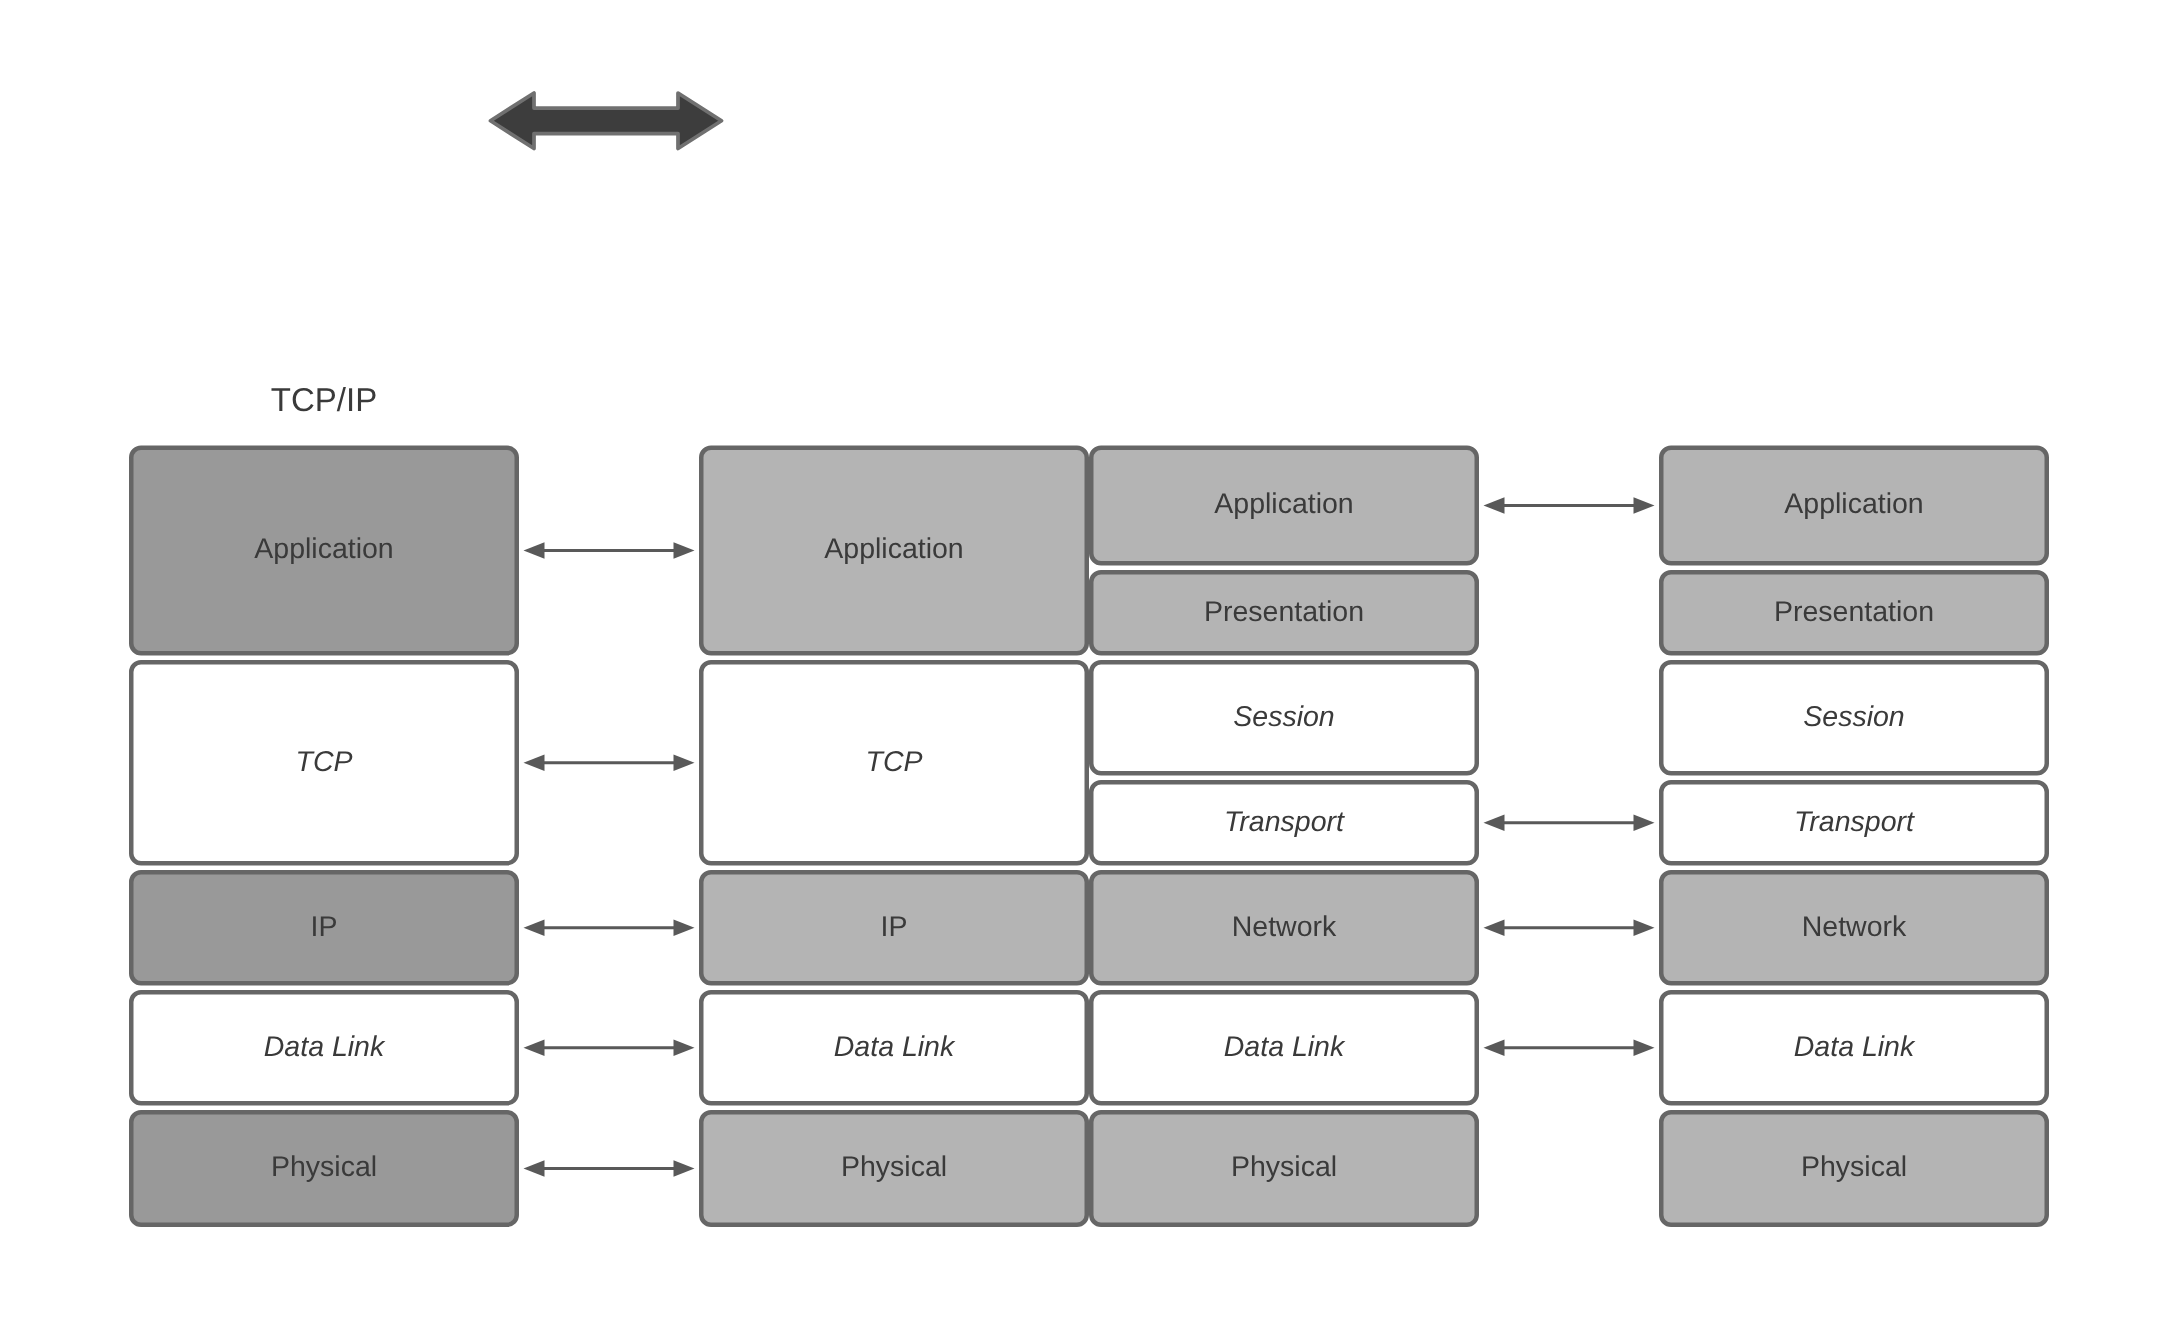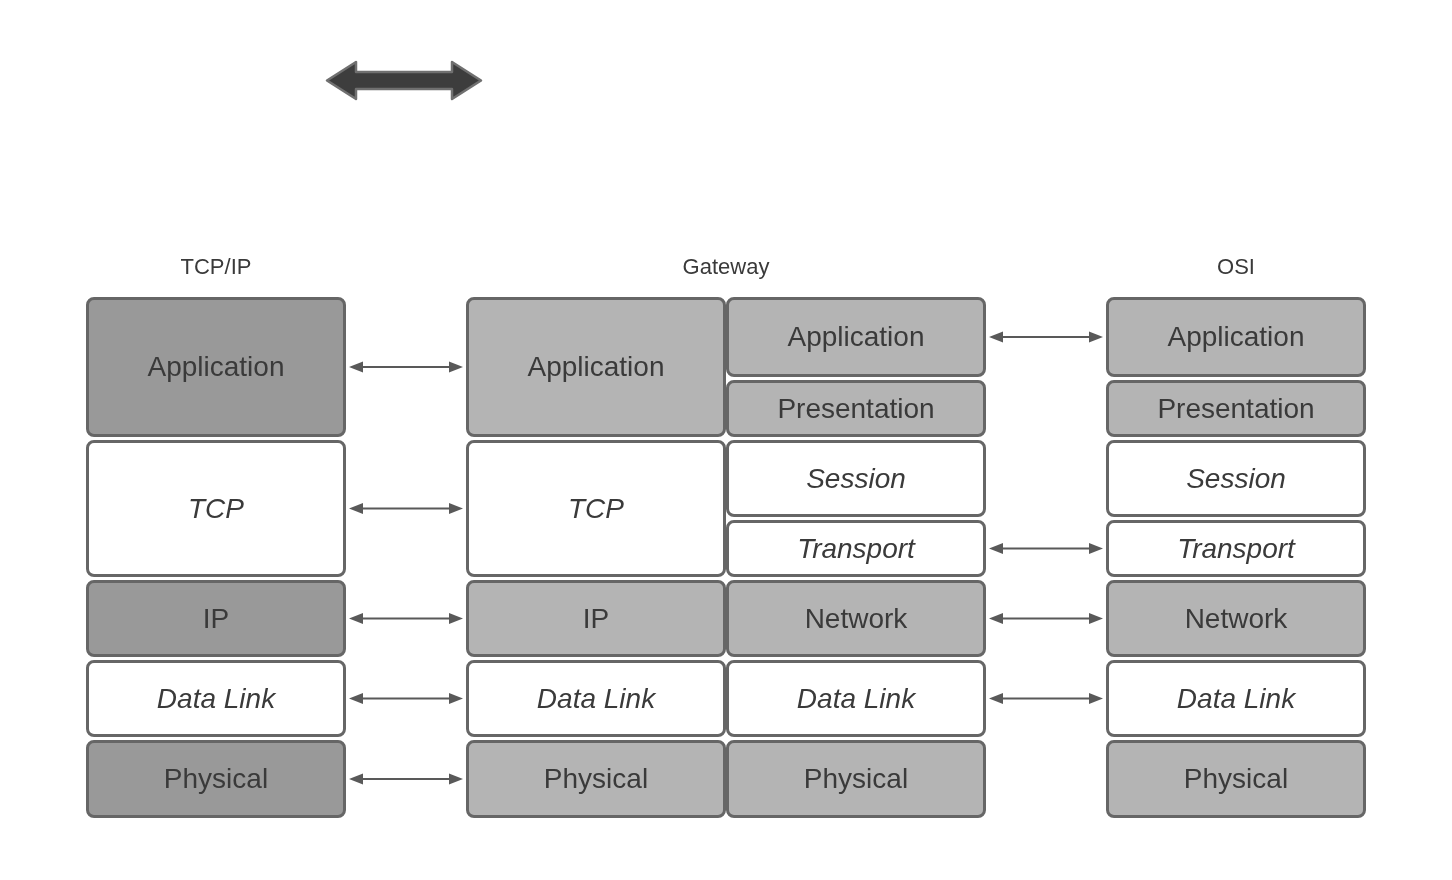--- a/index.html
+++ b/index.html
@@ -43,21 +43,21 @@
   #hdr-gateway { left: 466px;  width: 520px; }
   #hdr-osi     { left: 1106px; width: 260px; }
   .layer-box {
     position: absolute;
     box-sizing: border-box;
     border: 3px solid var(--box-border, #666666);
     border-radius: 8px;
     display: flex;
     align-items: center;
     justify-content: center;
-    font-size: 28px;
+    font-size: 19px;
     color: var(--label-text, #3a3a3a);
     white-space: nowrap;
   }
   .tone-dark  { background: var(--box-dark-gray, #999999); }
   .tone-light { background: var(--box-light-gray, #b4b4b4); }
   .tone-white { background: var(--box-white, #ffffff); font-style: italic; }
   #connectors {
     position: absolute;
     left: 0; top: 0;
     width: 1452px;
@@ -68,22 +68,20 @@
 </head>
 <body>
 
 <div id="canvas">
 
   <svg id="top-arrow" viewBox="0 0 158 41" preserveAspectRatio="none">
     <polygon points="2,20.5 31,2 31,12 127,12 127,2 156,20.5 127,39 127,29 31,29 31,39"></polygon>
   </svg>
 
   <div class="col-header" id="hdr-tcpip">TCP/IP</div>
-  <div class="col-header" id="hdr-gateway">Gateway</div>
-  <div class="col-header" id="hdr-osi">OSI</div>
 
   <svg id="connectors">
       <g>
         <line x1="360" y1="367" x2="452" y2="367" stroke="#595959" stroke-width="2"></line>
         <polygon points="349,367 363,361.5 363,372.5" fill="#595959"></polygon>
         <polygon points="463,367 449,361.5 449,372.5" fill="#595959"></polygon>
       </g>
       <g>
         <line x1="360" y1="508.5" x2="452" y2="508.5" stroke="#595959" stroke-width="2"></line>
         <polygon points="349,508.5 363,503 363,514" fill="#595959"></polygon>

